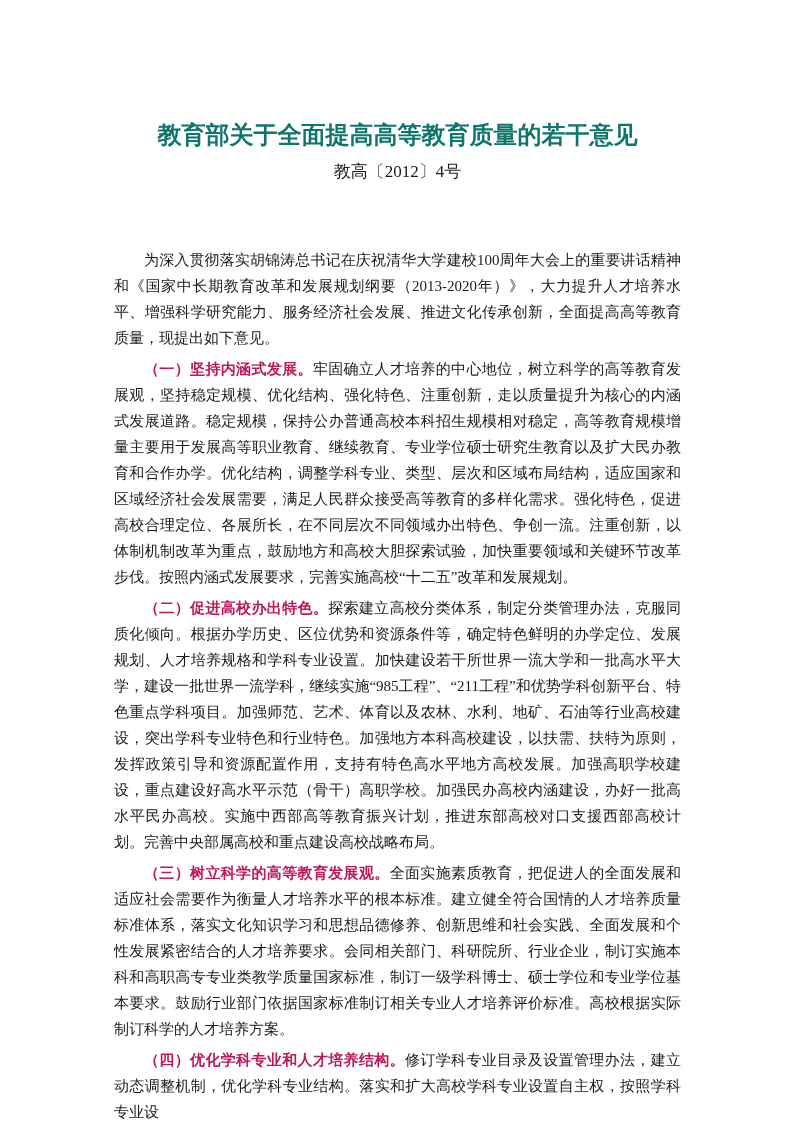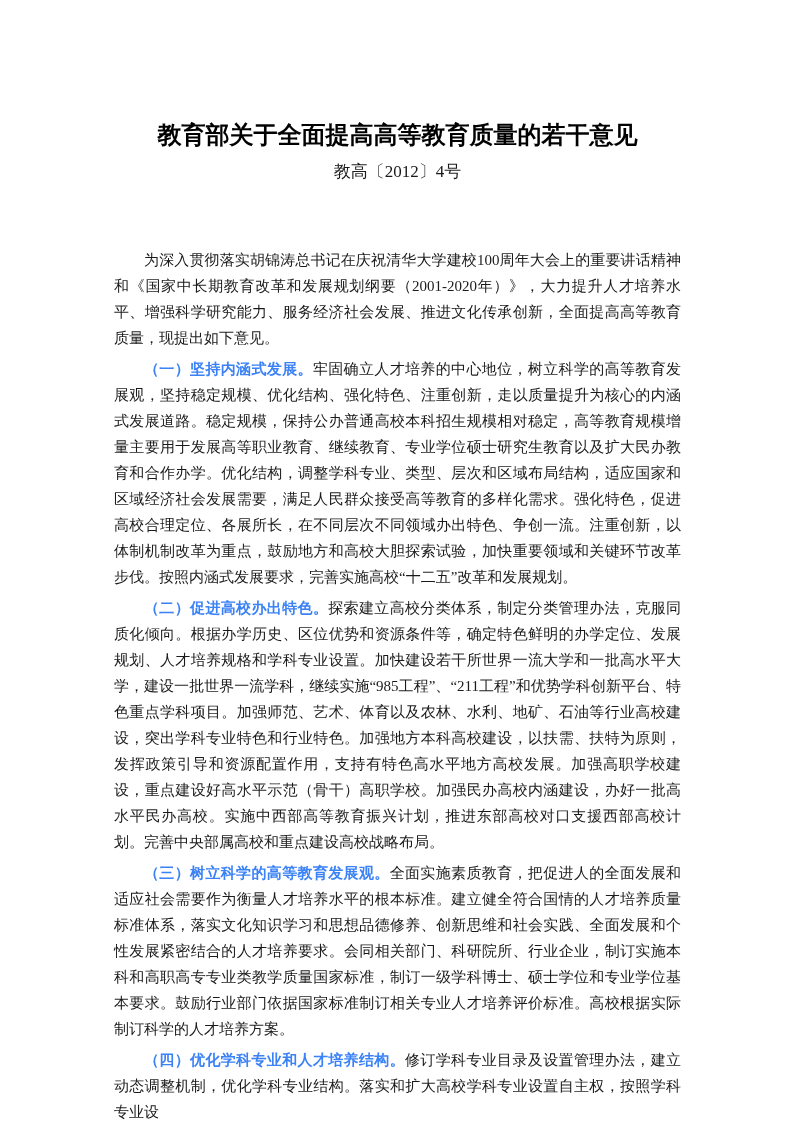--- a/index.html
+++ b/index.html
@@ -18,21 +18,21 @@
     color: #1a1a1a;
     font-family: "Liberation Serif", serif;
   }
   .doc-title {
     margin: 118px 0 0 0;
     font-size: 24px;
     line-height: 34px;
     font-weight: bold;
     text-align: center;
     letter-spacing: 0px;
-    color: #000000;
+    color: #0f766e;
   }
   .doc-number {
     margin: 8px 0 0 0;
     font-size: 17px;
     line-height: 24px;
     font-weight: normal;
     text-align: center;
     color: #1a1a1a;
   }
   .doc-body {
@@ -46,35 +46,35 @@
     text-indent: 2em;
     word-break: break-all;
     color: #1a1a1a;
   }
   .para + .para {
     margin-top: 5px;
   }
   .para-heading {
     font-weight: bold;
     font-family: Liberation Sans, sans-serif;
-    color: #3b82f6;
+    color: #be185d;
   }
 </style>
 </head>
 <body>
 
 <div class="page">
 
   <h1 class="doc-title">教育部关于全面提高高等教育质量的若干意见</h1>
 
   <div class="doc-number">教高〔2012〕4号</div>
 
   <div class="doc-body">
 
-    <p class="para"><span class="para-text">为深入贯彻落实胡锦涛总书记在庆祝清华大学建校100周年大会上的重要讲话精神和《国家中长期教育改革和发展规划纲要（2001-2020年）》，大力提升人才培养水平、增强科学研究能力、服务经济社会发展、推进文化传承创新，全面提高高等教育质量，现提出如下意见。</span></p>
+    <p class="para"><span class="para-text">为深入贯彻落实胡锦涛总书记在庆祝清华大学建校100周年大会上的重要讲话精神和《国家中长期教育改革和发展规划纲要（2013-2020年）》，大力提升人才培养水平、增强科学研究能力、服务经济社会发展、推进文化传承创新，全面提高高等教育质量，现提出如下意见。</span></p>
 
     <p class="para"><span class="para-heading">（一）坚持内涵式发展。</span><span class="para-text">牢固确立人才培养的中心地位，树立科学的高等教育发展观，坚持稳定规模、优化结构、强化特色、注重创新，走以质量提升为核心的内涵式发展道路。稳定规模，保持公办普通高校本科招生规模相对稳定，高等教育规模增量主要用于发展高等职业教育、继续教育、专业学位硕士研究生教育以及扩大民办教育和合作办学。优化结构，调整学科专业、类型、层次和区域布局结构，适应国家和区域经济社会发展需要，满足人民群众接受高等教育的多样化需求。强化特色，促进高校合理定位、各展所长，在不同层次不同领域办出特色、争创一流。注重创新，以体制机制改革为重点，鼓励地方和高校大胆探索试验，加快重要领域和关键环节改革步伐。按照内涵式发展要求，完善实施高校“十二五”改革和发展规划。</span></p>
 
     <p class="para"><span class="para-heading">（二）促进高校办出特色。</span><span class="para-text">探索建立高校分类体系，制定分类管理办法，克服同质化倾向。根据办学历史、区位优势和资源条件等，确定特色鲜明的办学定位、发展规划、人才培养规格和学科专业设置。加快建设若干所世界一流大学和一批高水平大学，建设一批世界一流学科，继续实施“985工程”、“211工程”和优势学科创新平台、特色重点学科项目。加强师范、艺术、体育以及农林、水利、地矿、石油等行业高校建设，突出学科专业特色和行业特色。加强地方本科高校建设，以扶需、扶特为原则，发挥政策引导和资源配置作用，支持有特色高水平地方高校发展。加强高职学校建设，重点建设好高水平示范（骨干）高职学校。加强民办高校内涵建设，办好一批高水平民办高校。实施中西部高等教育振兴计划，推进东部高校对口支援西部高校计划。完善中央部属高校和重点建设高校战略布局。</span></p>
 
     <p class="para"><span class="para-heading">（三）树立科学的高等教育发展观。</span><span class="para-text">全面实施素质教育，把促进人的全面发展和适应社会需要作为衡量人才培养水平的根本标准。建立健全符合国情的人才培养质量标准体系，落实文化知识学习和思想品德修养、创新思维和社会实践、全面发展和个性发展紧密结合的人才培养要求。会同相关部门、科研院所、行业企业，制订实施本科和高职高专专业类教学质量国家标准，制订一级学科博士、硕士学位和专业学位基本要求。鼓励行业部门依据国家标准制订相关专业人才培养评价标准。高校根据实际制订科学的人才培养方案。</span></p>
 
     <p class="para"><span class="para-heading">（四）优化学科专业和人才培养结构。</span><span class="para-text">修订学科专业目录及设置管理办法，建立动态调整机制，优化学科专业结构。落实和扩大高校学科专业设置自主权，按照学科专业设</span></p>
 
   </div>

